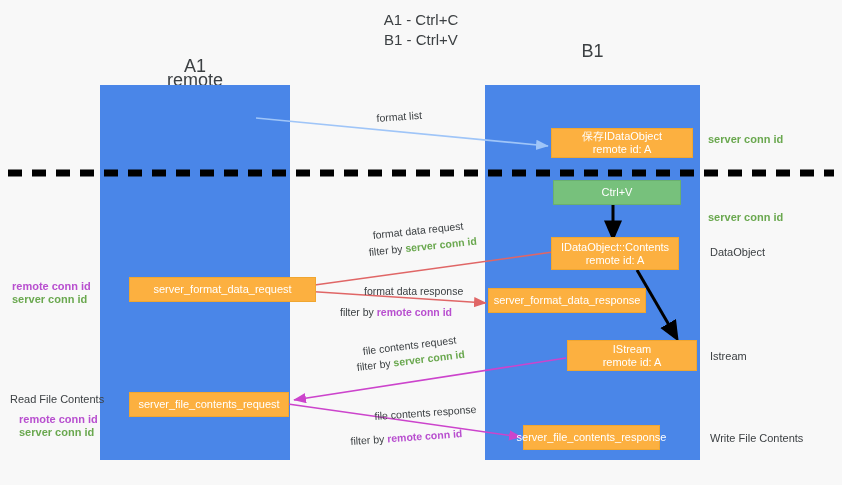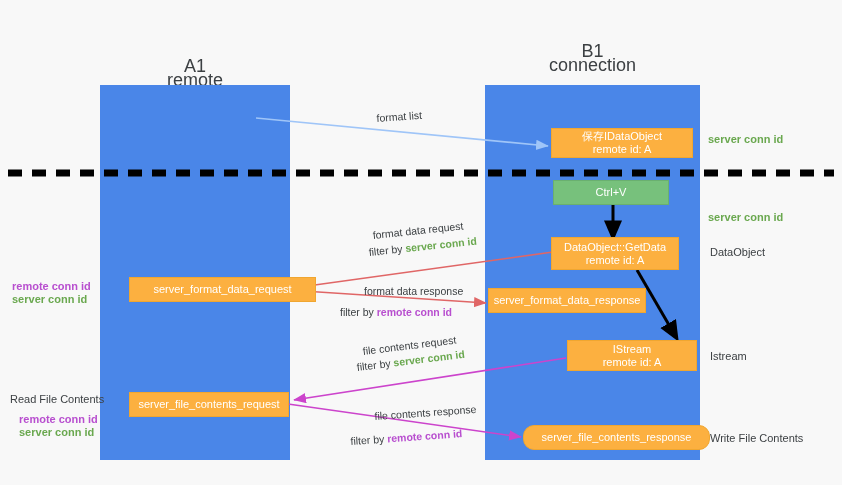--- a/index.html
+++ b/index.html
@@ -48,28 +48,31 @@
   .ann .p{color:#b84fcf;font-weight:bold;}
 
   
   svg.overlay{position:absolute;left:0;top:0;width:842px;height:485px;pointer-events:none;}
 </style>
 </head>
 <body>
 
 <div class="stage">
 
+  <div class="title">
+    <div>A1 - Ctrl+C</div>
+    <div>B1 - Ctrl+V</div>
+  </div>
 
   <div class="col-head" style="left:100px;top:59px;width:190px;">
     <span>A1</span>
     <span class="l2">remote</span>
   </div>
   <div class="col-head" style="left:485px;top:44px;width:215px;">
     <span>B1</span>
-    <span class="l2">connection</span>
   </div>
 
   <div class="lane" style="left:100px;top:85px;width:190px;height:375px;"></div>
   <div class="lane" style="left:485px;top:85px;width:215px;height:375px;"></div>
 
   <svg class="overlay" viewBox="0 0 842 485">
     <defs>
       <marker id="ah-blue" markerWidth="9" markerHeight="9" refX="7.5" refY="3.2" orient="auto">
         <path d="M0,0 L8,3.2 L0,6.4 z" fill="#9fc5f8"></path>
       </marker>
@@ -100,47 +103,47 @@
 
     <line x1="288" y1="404" x2="521" y2="437" stroke="#cc44cc" stroke-width="1.6" marker-end="url(#ah-mag)"></line>
   </svg>
 
 
   <div class="box orange" style="left:551px;top:128px;width:142px;height:30px;">
     <span>保存IDataObject</span>
     <span class="l2">remote id: A</span>
   </div>
 
-  <div class="box green" style="left:553px;top:180px;width:116px;height:25px;">
+  <div class="box green" style="left:553px;top:180px;width:128px;height:25px;">
     <span>Ctrl+V</span>
   </div>
 
   <div class="box orange" style="left:551px;top:237px;width:128px;height:33px;">
-    <span>DataObject::GetData</span>
+    <span>IDataObject::Contents</span>
     <span class="l2">remote id: A</span>
   </div>
 
   <div class="box orange" style="left:129px;top:277px;width:187px;height:25px;">
     <span>server_format_data_request</span>
   </div>
 
   <div class="box orange" style="left:488px;top:288px;width:158px;height:25px;">
     <span>server_format_data_response</span>
   </div>
 
   <div class="box orange" style="left:567px;top:340px;width:130px;height:31px;">
     <span>IStream</span>
     <span class="l2">remote id: A</span>
   </div>
 
   <div class="box orange" style="left:129px;top:392px;width:160px;height:25px;">
     <span>server_file_contents_request</span>
   </div>
 
-  <div class="box orange" style="left:523px;top:425px;width:187px;height:25px;border-radius:11px;">
+  <div class="box orange" style="left:523px;top:425px;width:137px;height:25px;">
     <span>server_file_contents_response</span>
   </div>
 
   <div class="ann" style="left:376px;top:111px;transform:rotate(-4deg);transform-origin:left top;">format list</div>
 
   <div class="ann" style="left:372px;top:228px;transform:rotate(-6deg);transform-origin:left top;">format data request</div>
   <div class="ann" style="left:368px;top:245px;transform:rotate(-6deg);transform-origin:left top;">
     <span>filter by </span><span class="g">server conn id</span>
   </div>
 

